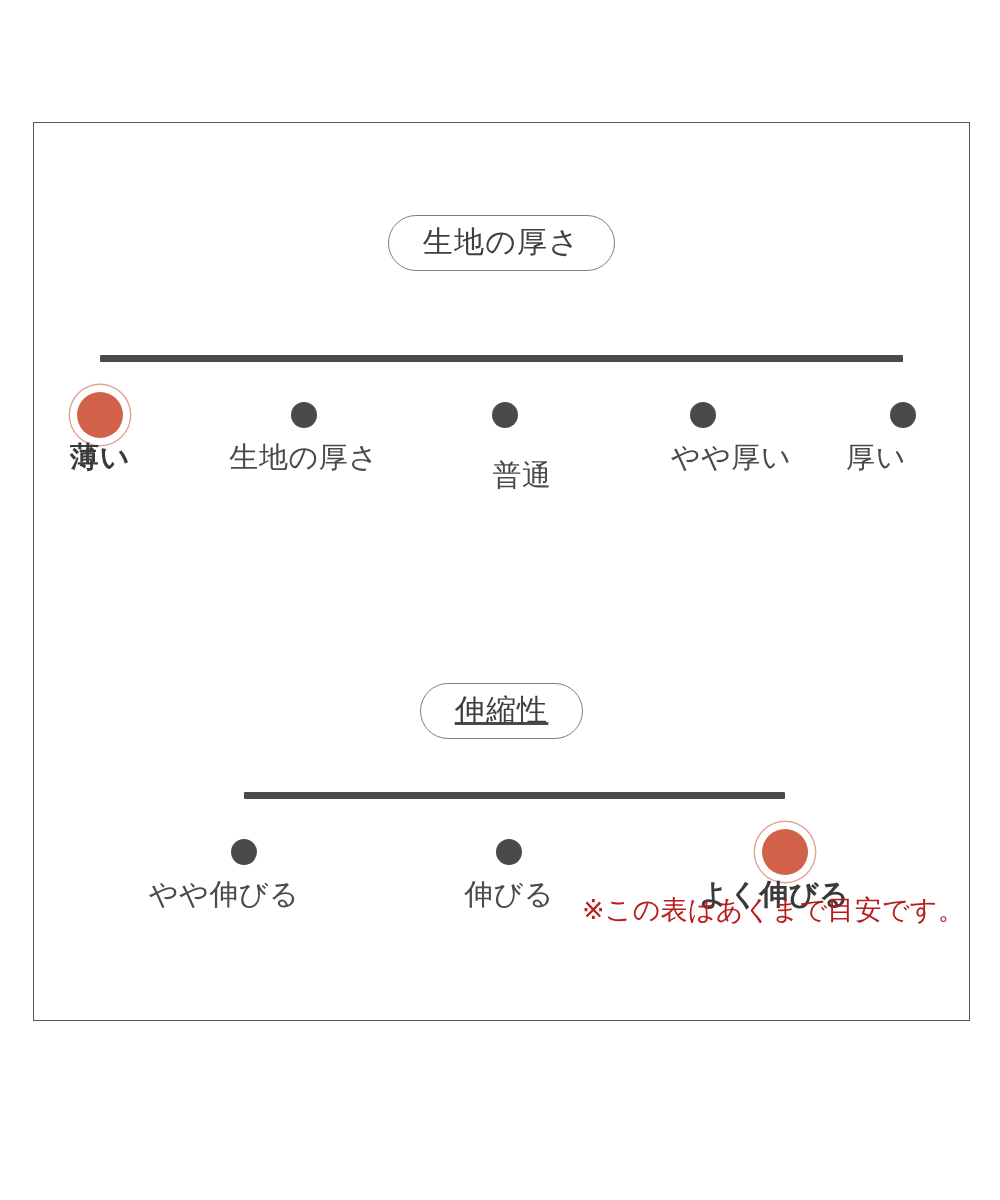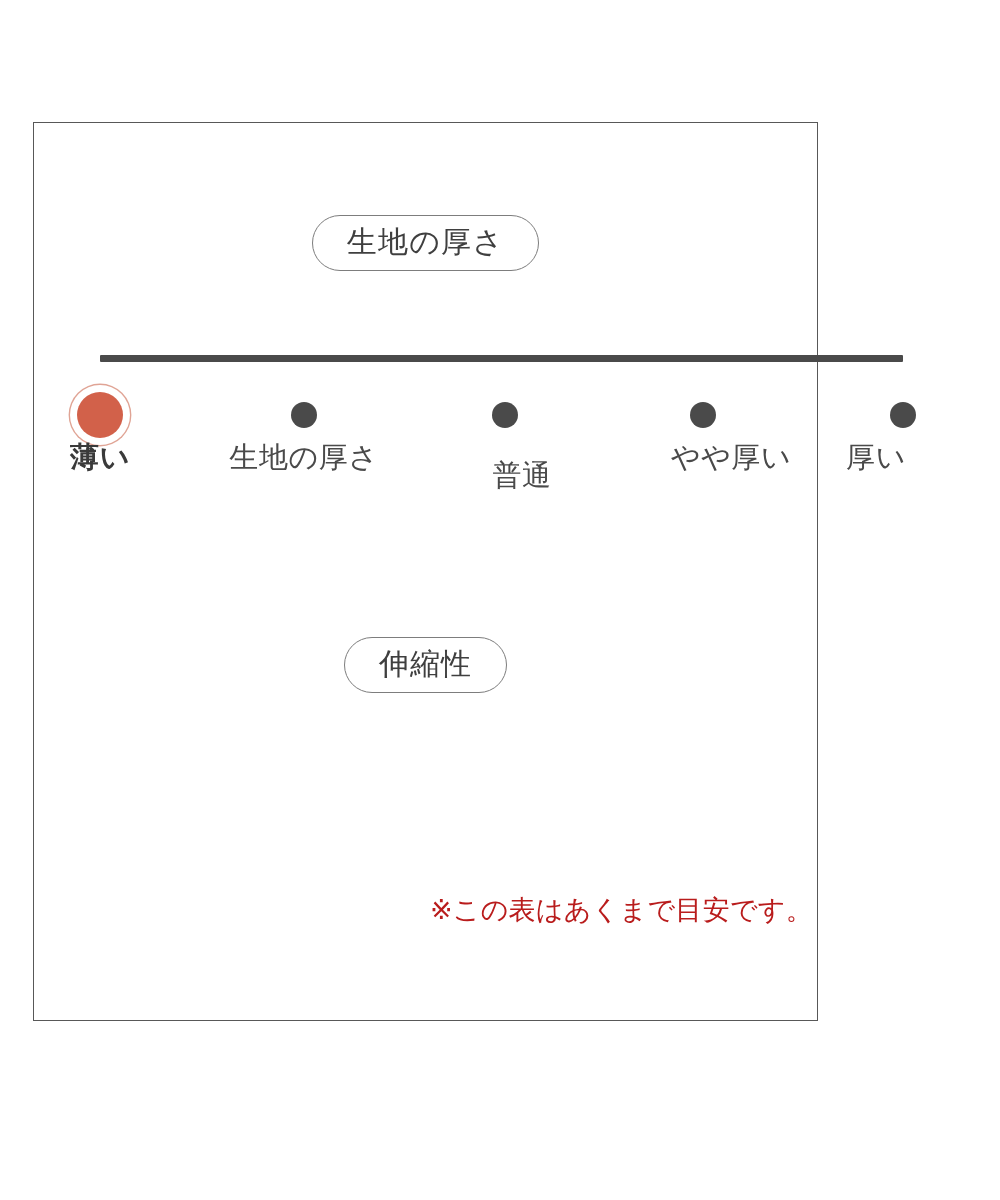--- a/index.html
+++ b/index.html
@@ -14,21 +14,21 @@
     font-family: "Liberation Sans", "DejaVu Sans", sans-serif;
     color: #4a4a4a;
     position: relative;
     overflow: hidden;
   }
 
   .spec-card {
     position: absolute;
     left: 33px;
     top: 122px;
-    width: 785px;
+    width: 937px;
     height: 899px;
     border: 1.5px solid #585858;
     box-sizing: border-box;
     background: #ffffff;
   }
 
   
   .pill-row {
     position: absolute;
     left: 0;
@@ -121,20 +121,31 @@
     <div class="node" style="left:669px;"></div>
     <div class="node" style="left:869px;"></div>
 
     <div class="tick-label active" style="left:66px;  top:88px;">薄い</div>
     <div class="tick-label" style="left:270px; top:88px;">生地の厚さ</div>
     <div class="tick-label" style="left:488px; top:88px;margin-top:18px;">普通</div>
     <div class="tick-label" style="left:669px; top:88px;margin-left:28px;">やや厚い</div>
     <div class="tick-label" style="left:842px; top:88px;">厚い</div>
   </div>
 
-  <div class="pill-row" style="top:514px;">
+  <div class="pill-row" style="top:560px;text-decoration:underline;">
     <div class="pill">伸縮性</div>
   </div>
 
+  <div class="scale" style="left:0; top:669px; width:937px;">
+    <div class="scale-track" style="left:210px; width:541px;"></div>
+
+    <div class="node" style="left:210px;"></div>
+    <div class="node" style="left:475px;"></div>
+    <div class="node active" style="left:751px;"></div>
+
+    <div class="tick-label" style="left:190px; top:88px;">やや伸びる</div>
+    <div class="tick-label" style="left:475px; top:88px;">伸びる</div>
+    <div class="tick-label active" style="left:740px; top:88px;">よく伸びる</div>
+  </div>
 
   <div class="footnote">※この表はあくまで目安です。</div>
 
 </div>
 
 </body></html>

